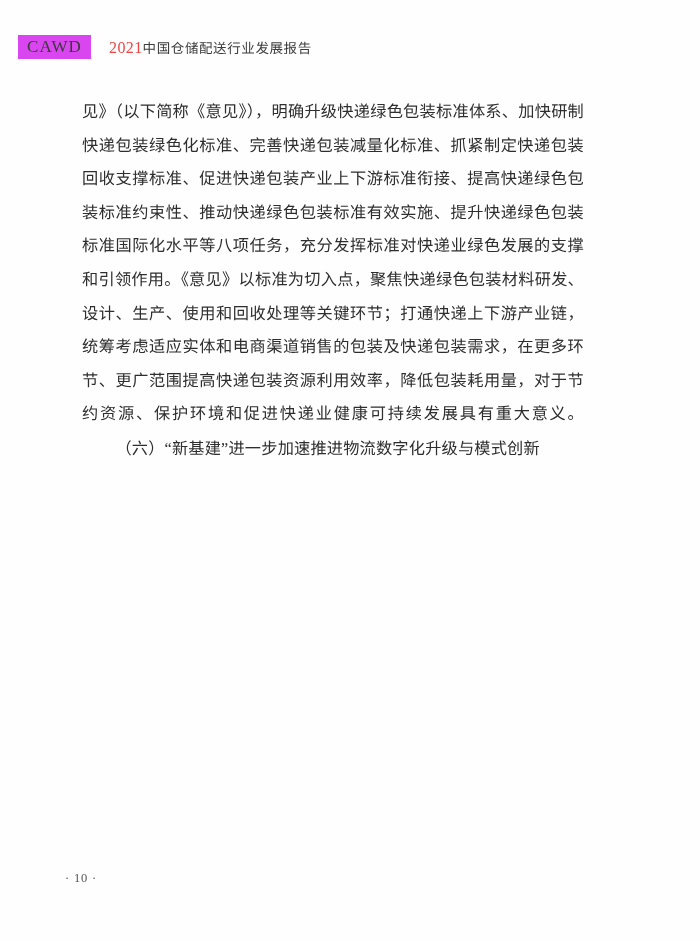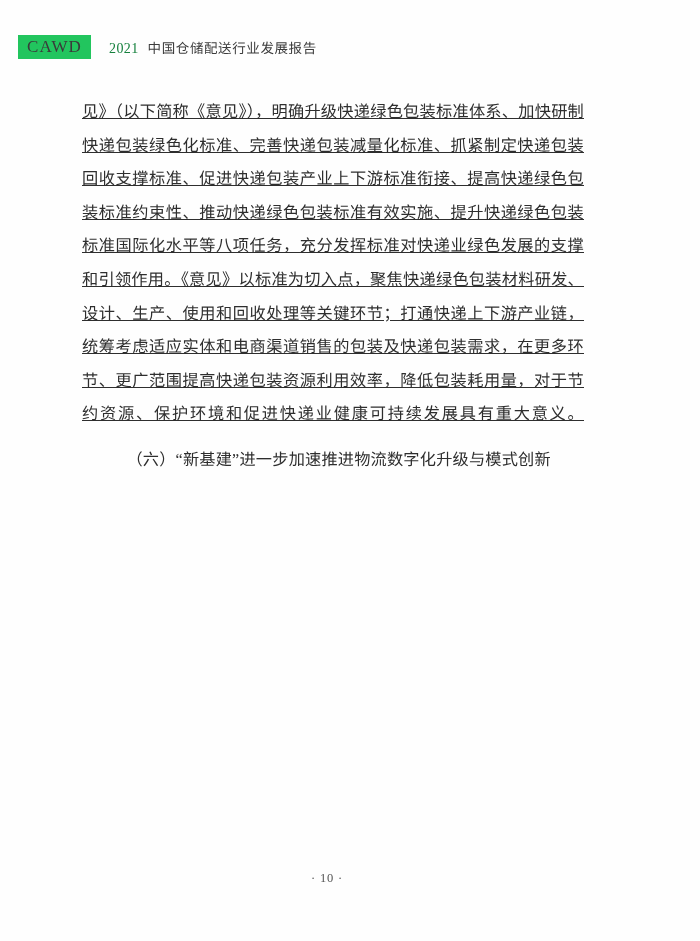--- a/index.html
+++ b/index.html
@@ -28,92 +28,90 @@
   .page-header {
     position: absolute;
     top: 32px;
     left: 18px;
     right: 18px;
     height: 30px;
     display: flex;
     align-items: center;
   }
   .logo-box {
-    background: #22c55e;
+    background: #d946ef;
     padding: 3px 9px 4px 9px;
     display: inline-block;
     line-height: 1;
   }
   .logo-text {
     font-family: "Liberation Serif", "DejaVu Serif", serif;
     font-size: 17px;
     letter-spacing: 1.1px;
     color: #3a3a3a;
     display: inline-block;
   }
   .header-title-wrap {
     margin-left: 18px;
     display: flex;
     align-items: baseline;
     white-space: nowrap;
   }
   .header-year {
-    font-size: 14px;
-    color: #15803d;
+    font-size: 16px;
+    color: #ef4444;
     letter-spacing: 0.4px;
   }
   .header-title {
     font-size: 13.5px;
     color: #3c3c3c;
-    margin-left: 9px;
+    margin-left: 0;
     letter-spacing: 0.6px;
   }
 
   
   .content {
     position: absolute;
     left: 82px;
     top: 96px;
     width: 502px;
   }
   .para {
     margin: 0;
     font-size: 16.2px;
     line-height: 33.6px;
     text-align: justify;
     text-justify: inter-ideograph;
     text-align-last: left;
     letter-spacing: 0.2px;
     color: #2e2e2e;
-    text-decoration: underline;
   }
   .para.indent {
     text-indent: 2em;
   }
   .para.last-justify {
     text-align-last: justify;
   }
   .section-heading {
-    margin: 12px;
+    margin: 1px;
     font-size: 16.2px;
     line-height: 33.6px;
     font-weight: normal;
     text-indent: 2em;
     letter-spacing: 0.2px;
     color: #2e2e2e;
     white-space: nowrap;
   }
 
   
   .page-footer {
     position: absolute;
-    left: 76px;
+    left: 65px;
     top: 868px;
     width: 502px;
-    text-align: center;
   }
   .folio {
     font-size: 12.5px;
     color: #555555;
     letter-spacing: 0.8px;
   }
 </style>
 </head>
 <body>
 

